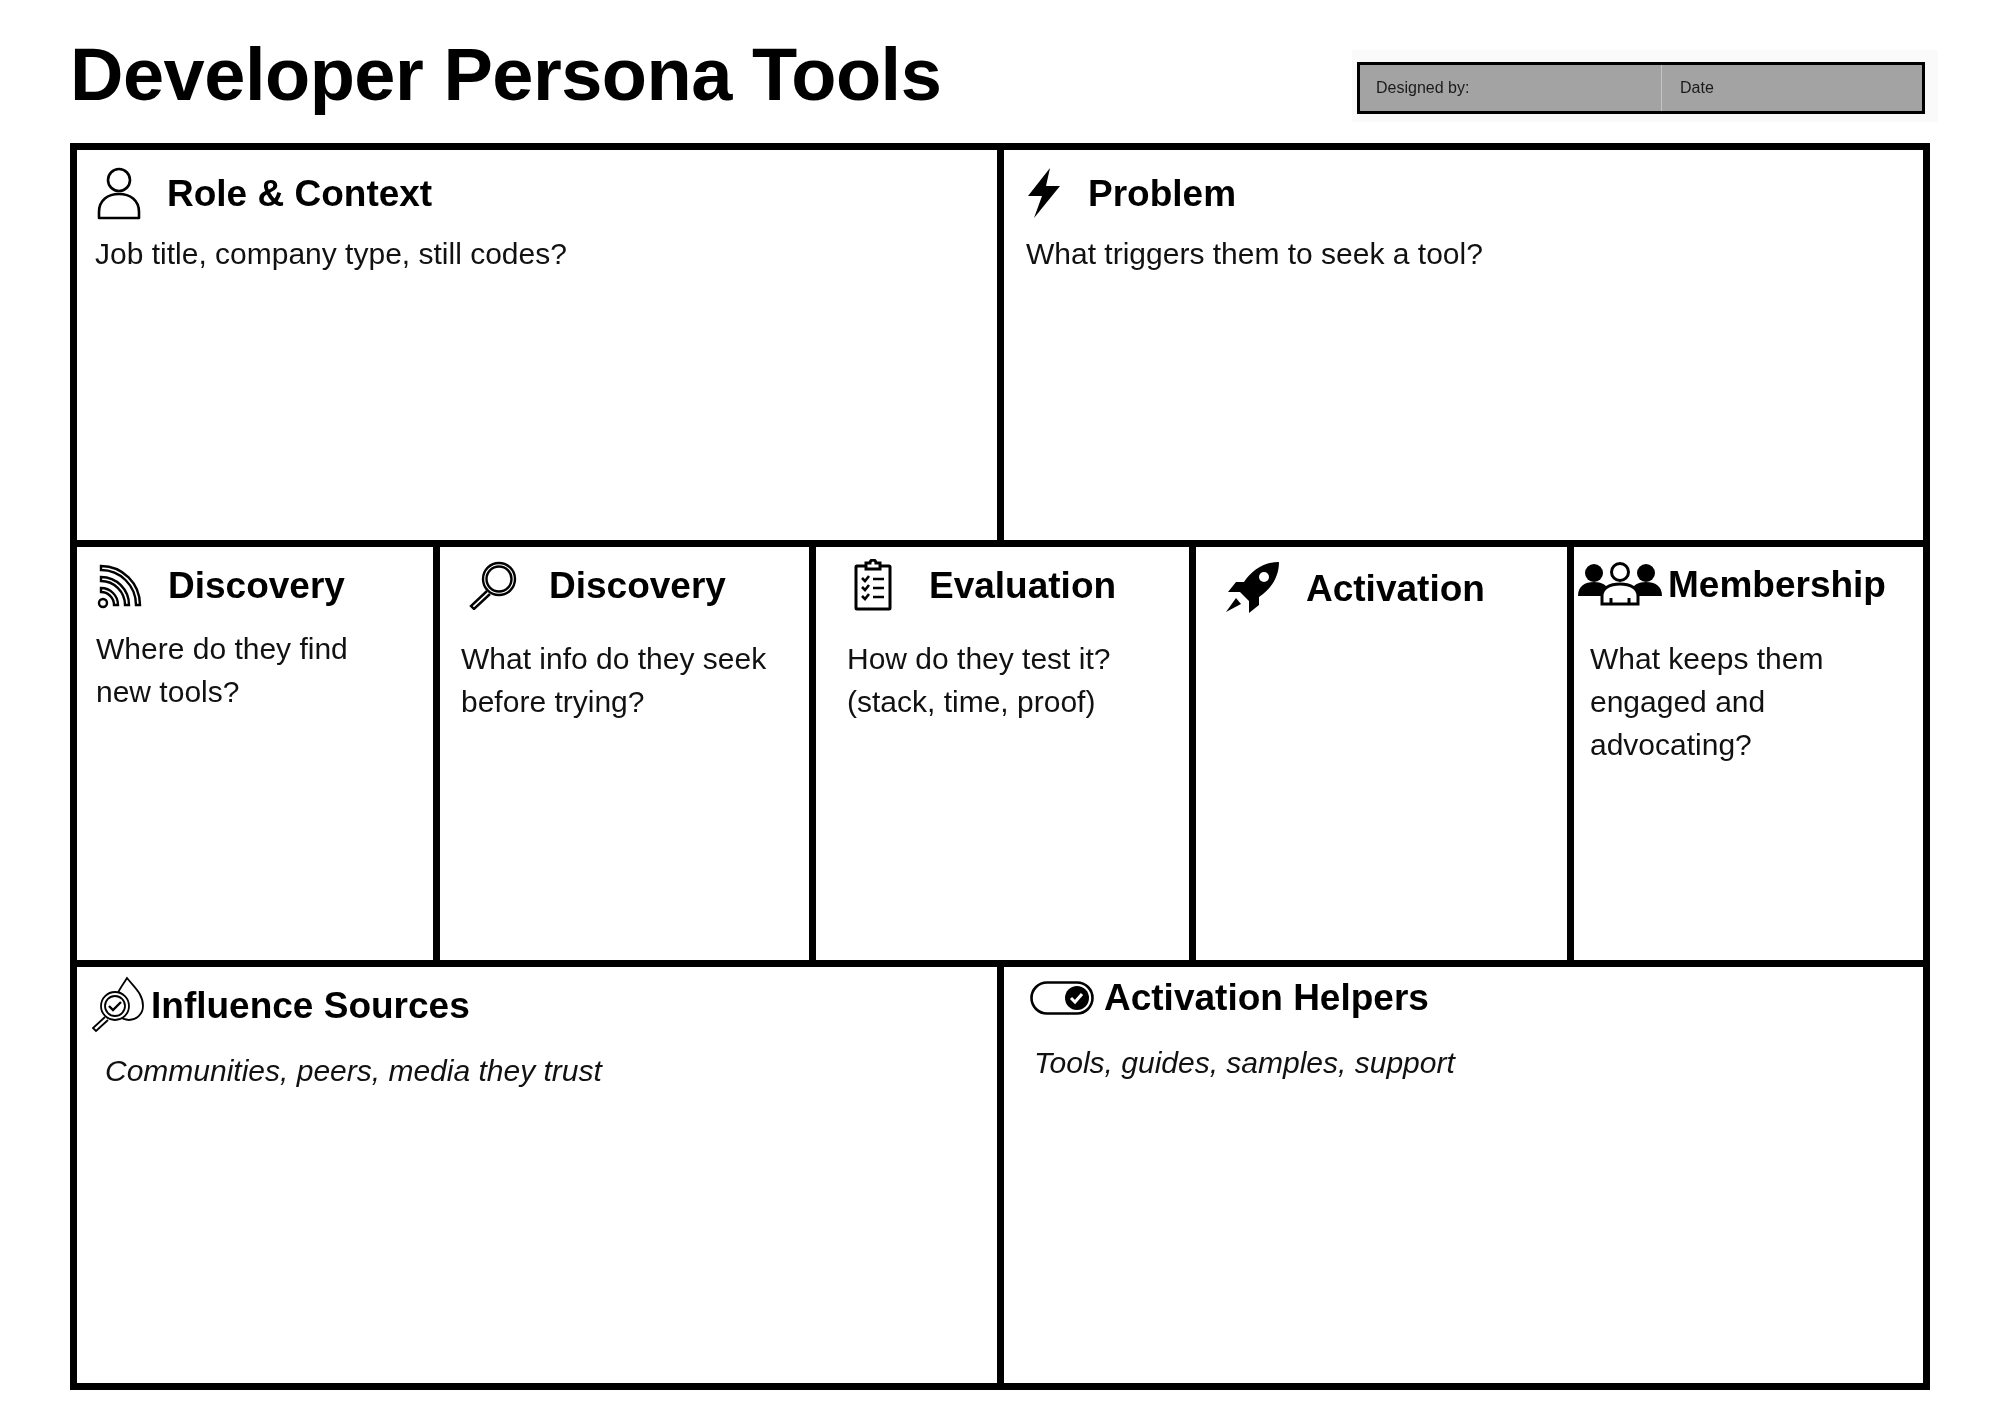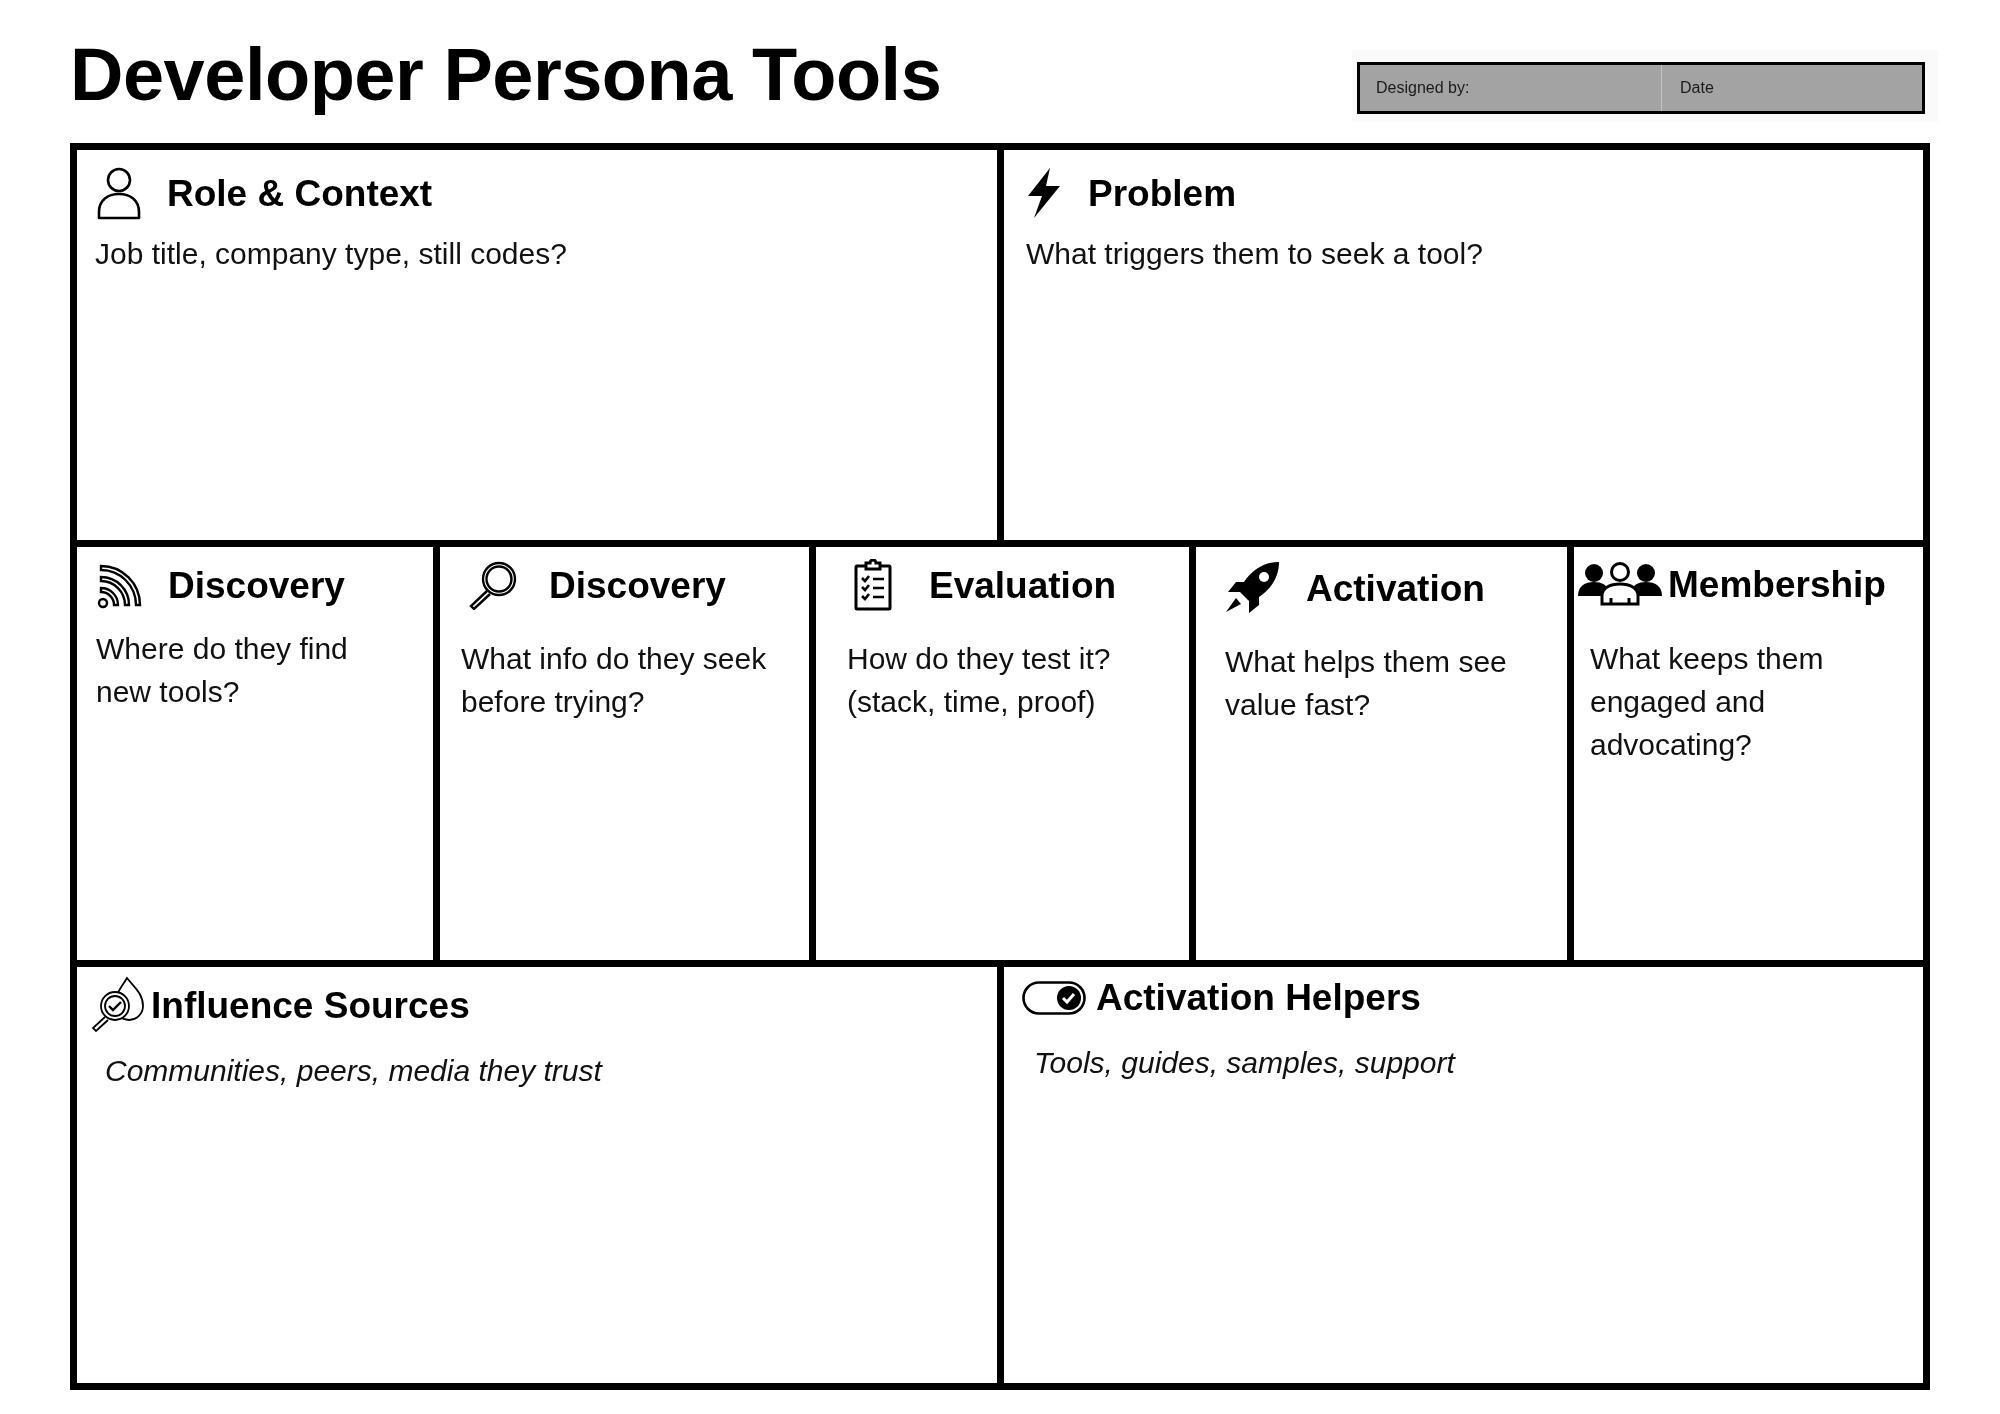--- a/index.html
+++ b/index.html
@@ -126,21 +126,20 @@
     <div class="cell-head" style="left:28px; top:13px;">
       <span class="icon">
         <svg width="58" height="56" viewBox="0 0 58 56">
           <path d="M55 2 C40 2 28 10 20 22 L12 22 L4 32 L16 32 L25 41 L25 53 L35 45 L35 37 C47 29 55 17 55 2 Z" fill="#000"></path>
           <circle cx="40" cy="17" r="5" fill="#fff"></circle>
           <path d="M12 38 L2 52 L17 44 Z" fill="#000"></path>
         </svg>
       </span>
       <span class="cell-title" style="margin-left:24px;">Activation</span>
     </div>
-    <div class="cell-body" style="left:29px; top:93px; width:320px;">What helps them see value fast?</div>
   </div>
 
   <div class="cell" style="left:1497px; top:397px; width:363px; height:427px;">
     <div class="cell-head" style="left:4px; top:15px;">
       <span class="icon">
         <svg width="84" height="44" viewBox="0 0 84 44">
           <circle cx="16" cy="11" r="9" fill="#000"></circle>
           <path d="M0 34 C0 24 7 20 16 20 C24 20 28 23 30 27 L26 34 Z" fill="#000"></path>
           <circle cx="68" cy="11" r="9" fill="#000"></circle>
           <path d="M84 34 C84 24 77 20 68 20 C60 20 56 23 54 27 L58 34 Z" fill="#000"></path>
@@ -164,21 +163,21 @@
           <path d="M20 30 l4 4 l8 -8" stroke-width="2.4"></path>
           <path d="M16 41 L4 52 L7 55 L19 44"></path>
         </svg>
       </span>
       <span class="cell-title" style="margin-left:2px;">Influence Sources</span>
     </div>
     <div class="cell-body italic" style="left:28px; top:82px; width:880px;">Communities, peers, media they trust</div>
   </div>
 
   <div class="cell" style="left:927px; top:817px; width:933px; height:430px;">
-    <div class="cell-head" style="left:18px; top:12px;">
+    <div class="cell-head" style="left:26px; top:12px;">
       <span class="icon">
         <svg width="64" height="34" viewBox="0 0 64 34">
           <rect x="1.5" y="1.5" width="61" height="31" rx="15.5" fill="#fff" stroke="#000" stroke-width="2.6"></rect>
           <circle cx="47" cy="17" r="12" fill="#000"></circle>
           <path d="M41 17 l4 4 l7 -8" fill="none" stroke="#fff" stroke-width="3"></path>
         </svg>
       </span>
       <span class="cell-title" style="margin-left:10px;">Activation Helpers</span>
     </div>
     <div class="cell-body italic" style="left:30px; top:74px; width:880px;">Tools, guides, samples, support</div>

